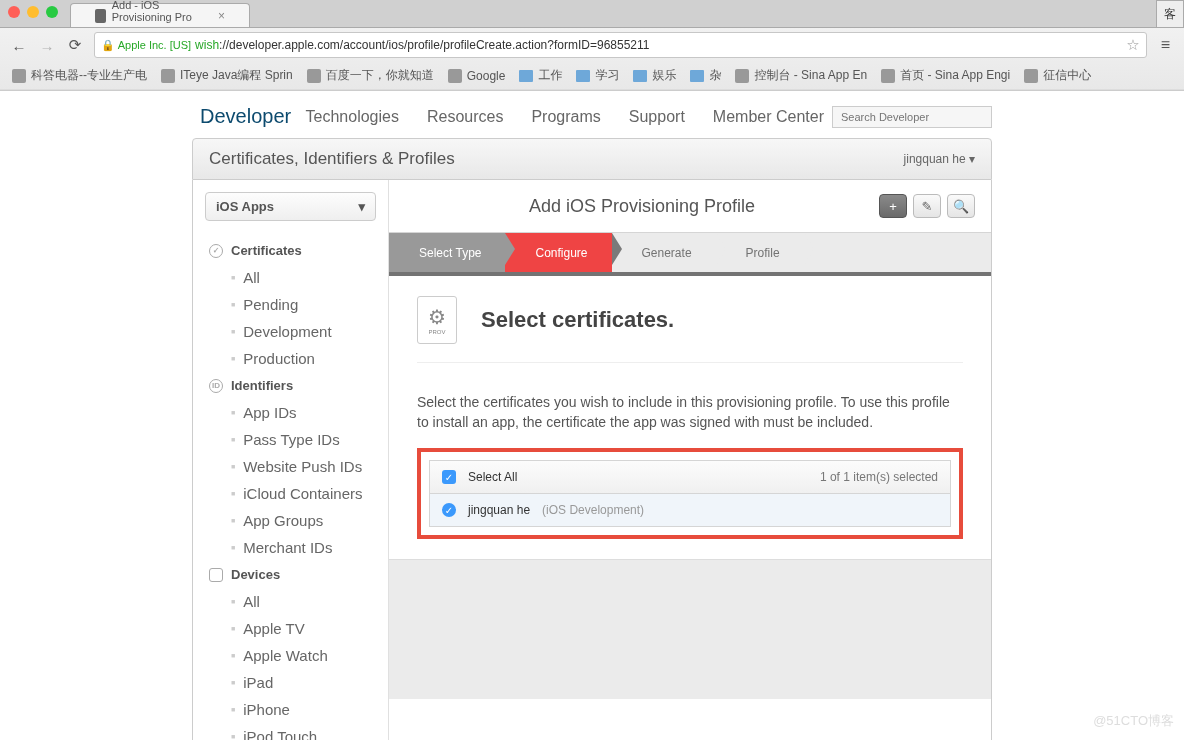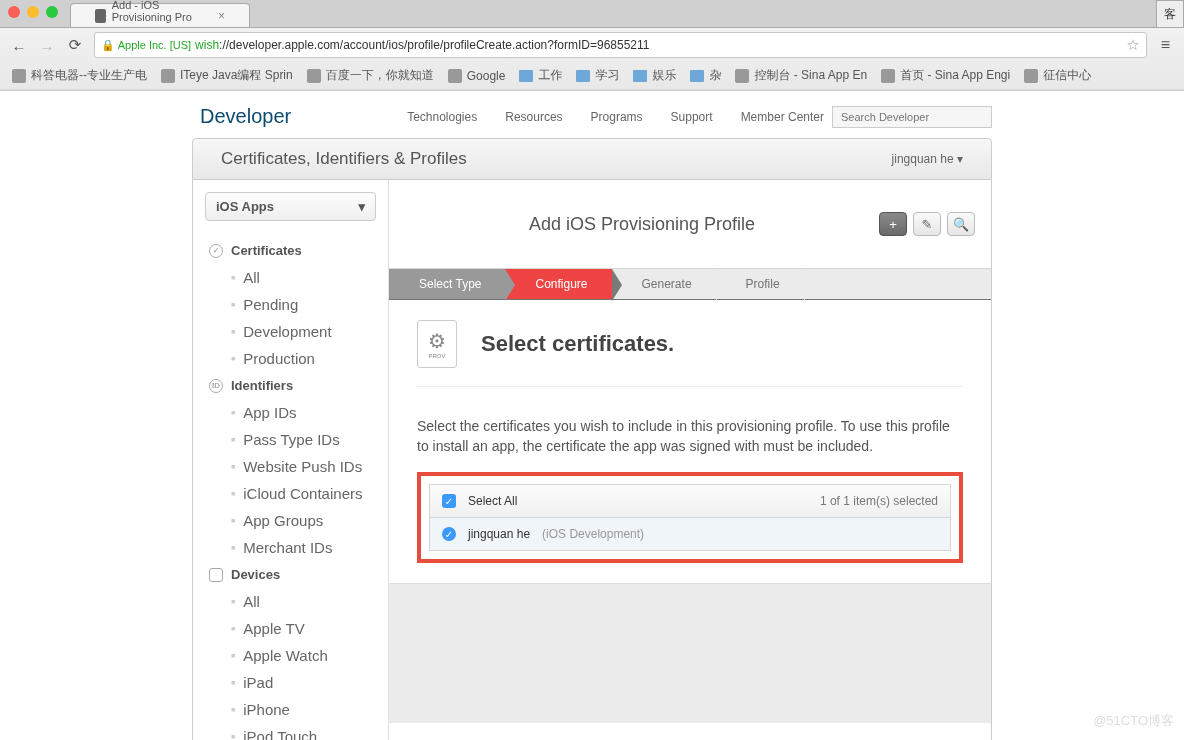--- a/index.html
+++ b/index.html
@@ -29,47 +29,47 @@
 .bm { display: flex; align-items: center; gap: 5px; white-space: nowrap; }
 .bm-icon { width: 14px; height: 14px; background: #999; border-radius: 2px; flex-shrink: 0; }
 .bm-folder { width: 14px; height: 12px; background: #6ea8d9; border-radius: 1px; flex-shrink: 0; }
 
 
 .page-wrap { display: flex; justify-content: center; background: #fff; }
 .page { width: 800px; }
 .apple-header { display: flex; align-items: center; padding: 14px 0 10px; gap: 8px; }
 .apple-logo { font-size: 22px; color: #4a4a4a; }
 .dev-text { font-size: 20px; font-weight: 500; color: #0c4a6e; }
-.apple-nav { margin-left: auto; display: flex; gap: 28px; font-size: 12px; color: #666; }
+.apple-nav { margin-left: auto; display: flex; gap: 28px; font-size: 16px; color: #666; }
 .search-box { border: 1px solid #ccc; background: #f6f6f6; padding: 4px 8px; font-size: 11px; color: #999; width: 160px; height: 22px; }
 
-.section-bar { background: linear-gradient(#f7f7f7, #e8e8e8); border: 1px solid #ccc; border-radius: 4px 4px 0 0; padding: 10px 28px; display: flex; justify-content: space-between; align-items: center; }
+.section-bar { background: linear-gradient(#f7f7f7, #e8e8e8); border: 1px solid #ccc; border-radius: 4px 4px 0 0; padding: 10px 16px; display: flex; justify-content: space-between; align-items: center; }
 .section-title { font-size: 17px; color: #555; font-weight: 500; }
 .user-dd { font-size: 12px; color: #666; }
 
 .content-area { display: flex; border: 1px solid #ccc; border-top: none; background: #fafafa; min-height: 560px; }
 
 
 .sidebar { width: 196px; background: #fff; border-right: 1px solid #e0e0e0; padding: 12px 0; }
 .platform-dd { margin: 0 12px 16px; border: 1px solid #ccc; border-radius: 4px; padding: 6px 10px; background: linear-gradient(#fdfdfd,#efefef); display: flex; justify-content: space-between; align-items: center; font-size: 13px; font-weight: 600; color: #555; }
 .cat { padding: 6px 16px; display: flex; align-items: center; gap: 8px; font-size: 13px; color: #555; font-weight: 600; }
 .cat-icon { width: 14px; height: 14px; border: 1px solid #aaa; border-radius: 50%; font-size: 8px; display: flex; align-items: center; justify-content: center; color: #aaa; }
 .cat-icon.sq { border-radius: 3px; }
 .sub-item { padding: 5px 16px 5px 38px; font-size: 15px; color: #666; display: flex; align-items: center; gap: 8px; }
 .sub-item::before { content: "■"; font-size: 7px; color: #ccc; }
 
 
 .main { flex: 1; background: #fff; }
-.main-header { padding: 32px 16px; display: flex; align-items: center; }
+.main-header { padding: 14px 16px; display: flex; align-items: center; }
 .main-title { flex: 1; text-align: center; font-size: 18px; color: #555; font-weight: 400; }
 .toolbar-btns { display: flex; gap: 6px; }
 .tbtn { width: 28px; height: 24px; border: 1px solid #bbb; border-radius: 4px; background: linear-gradient(#fafafa,#e5e5e5); display: flex; align-items: center; justify-content: center; font-size: 13px; color: #666; }
 .tbtn.primary { background: linear-gradient(#8a8a8a,#6a6a6a); color: #fff; border-color: #555; }
 
-.steps { display: flex; height: 32px; background: #ebebeb; border-top: 1px solid #d5d5d5; border-bottom: 1px solid #737373; }
+.steps { display: flex; height: 44px; background: #ebebeb; border-top: 1px solid #d5d5d5; border-bottom: 4px solid #737373; }
 .step { position: relative; padding: 0 24px 0 30px; display: flex; align-items: center; font-size: 12px; color: #737373; }
 .step.done { background: #999; color: #fff; }
 .step.active { background: #ef4444; color: #fff; }
 .step::after { content: ""; position: absolute; right: -10px; top: 0; width: 0; height: 0; border-top: 16px solid transparent; border-bottom: 16px solid transparent; border-left: 10px solid #ebebeb; z-index: 1; }
 .step.done::after { border-left-color: #999; }
 .step.active::after { border-left-color: #7a7a7a; }
 
 .main-body { padding: 20px 28px; }
 .heading-row { display: flex; align-items: center; gap: 24px; margin-bottom: 30px; border-bottom: 1px solid #eee; padding-bottom: 18px; }
 .prov-icon { width: 40px; height: 48px; border: 1px solid #ccc; border-radius: 3px; display: flex; flex-direction: column; align-items: center; justify-content: center; font-size: 6px; color: #888; }

